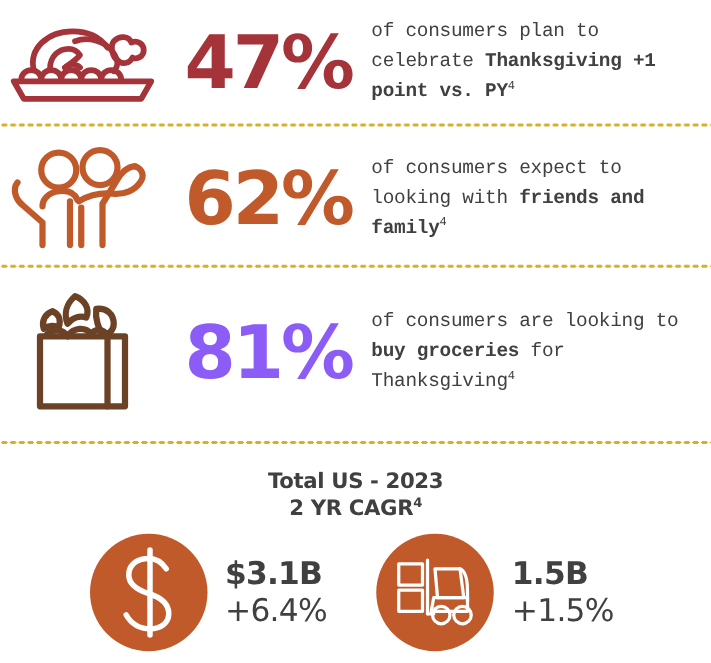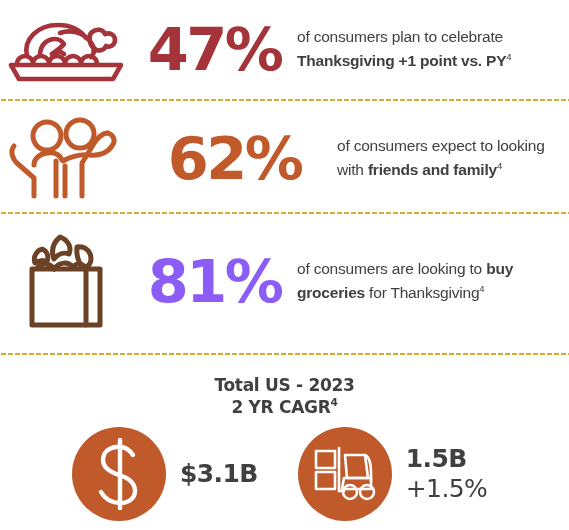--- a/index.html
+++ b/index.html
@@ -54,33 +54,33 @@
     letter-spacing: -2.5px;
     line-height: 1;
     text-align: center;
     font-family: "DejaVu Sans", sans-serif;
   }
   .stat-text {
     flex: 1 1 auto;
     color: #404040;
     font-size: 15.5px;
     line-height: 1.55;
-    font-family: Liberation Sans, sans-serif;
+    font-family: Liberation Mono, monospace;
     letter-spacing: -0.2px;
   }
   .stat-text b { font-weight: bold; }
   sup {
     font-size: 0.62em;
     vertical-align: super;
     line-height: 0;
   }
 
   
   #row-turkey   { top: 6px;   height: 86px; }
-  #row-people   { top: 112px; height: 92px; gap: 20px; }
+  #row-people   { top: 112px; height: 92px; }
   #row-grocery  { top: 222px; height: 118px; }
 
   #div-1 { top: 98px; }
   #div-2 { top: 211px; }
   #div-3 { top: 352px; }
 
   
   .bottom {
     position: absolute;
     top: 372px;
@@ -234,20 +234,21 @@
         <div class="circle">
           <svg width="62" height="74" viewBox="0 0 62 74" fill="none" stroke="#FFFFFF" stroke-width="4.4" stroke-linecap="round" stroke-linejoin="round">
             <path d="M45 18 C41 12 35 9 28 10 C20 11 15 16 15 23
                      C15 31 22 35 31 38 C41 41 47 46 47 54
                      C47 61 41 66 32 66 C24 66 17 62 13 55"></path>
             <path d="M32 3 V71"></path>
           </svg>
         </div>
         <div class="metric-values">
           <div class="metric-big">$3.1B</div>
+          <div class="metric-small">+6.4%</div>
         </div>
       </div>
 
       <div class="metric metric-right">
         <div class="circle">
           <svg width="64" height="58" viewBox="0 0 64 58" fill="none" stroke="#FFFFFF" stroke-width="2.6" stroke-linecap="round" stroke-linejoin="round">
 
             <rect x="3" y="6" width="19" height="17"></rect>
             <rect x="3" y="27" width="19" height="17"></rect>
 

